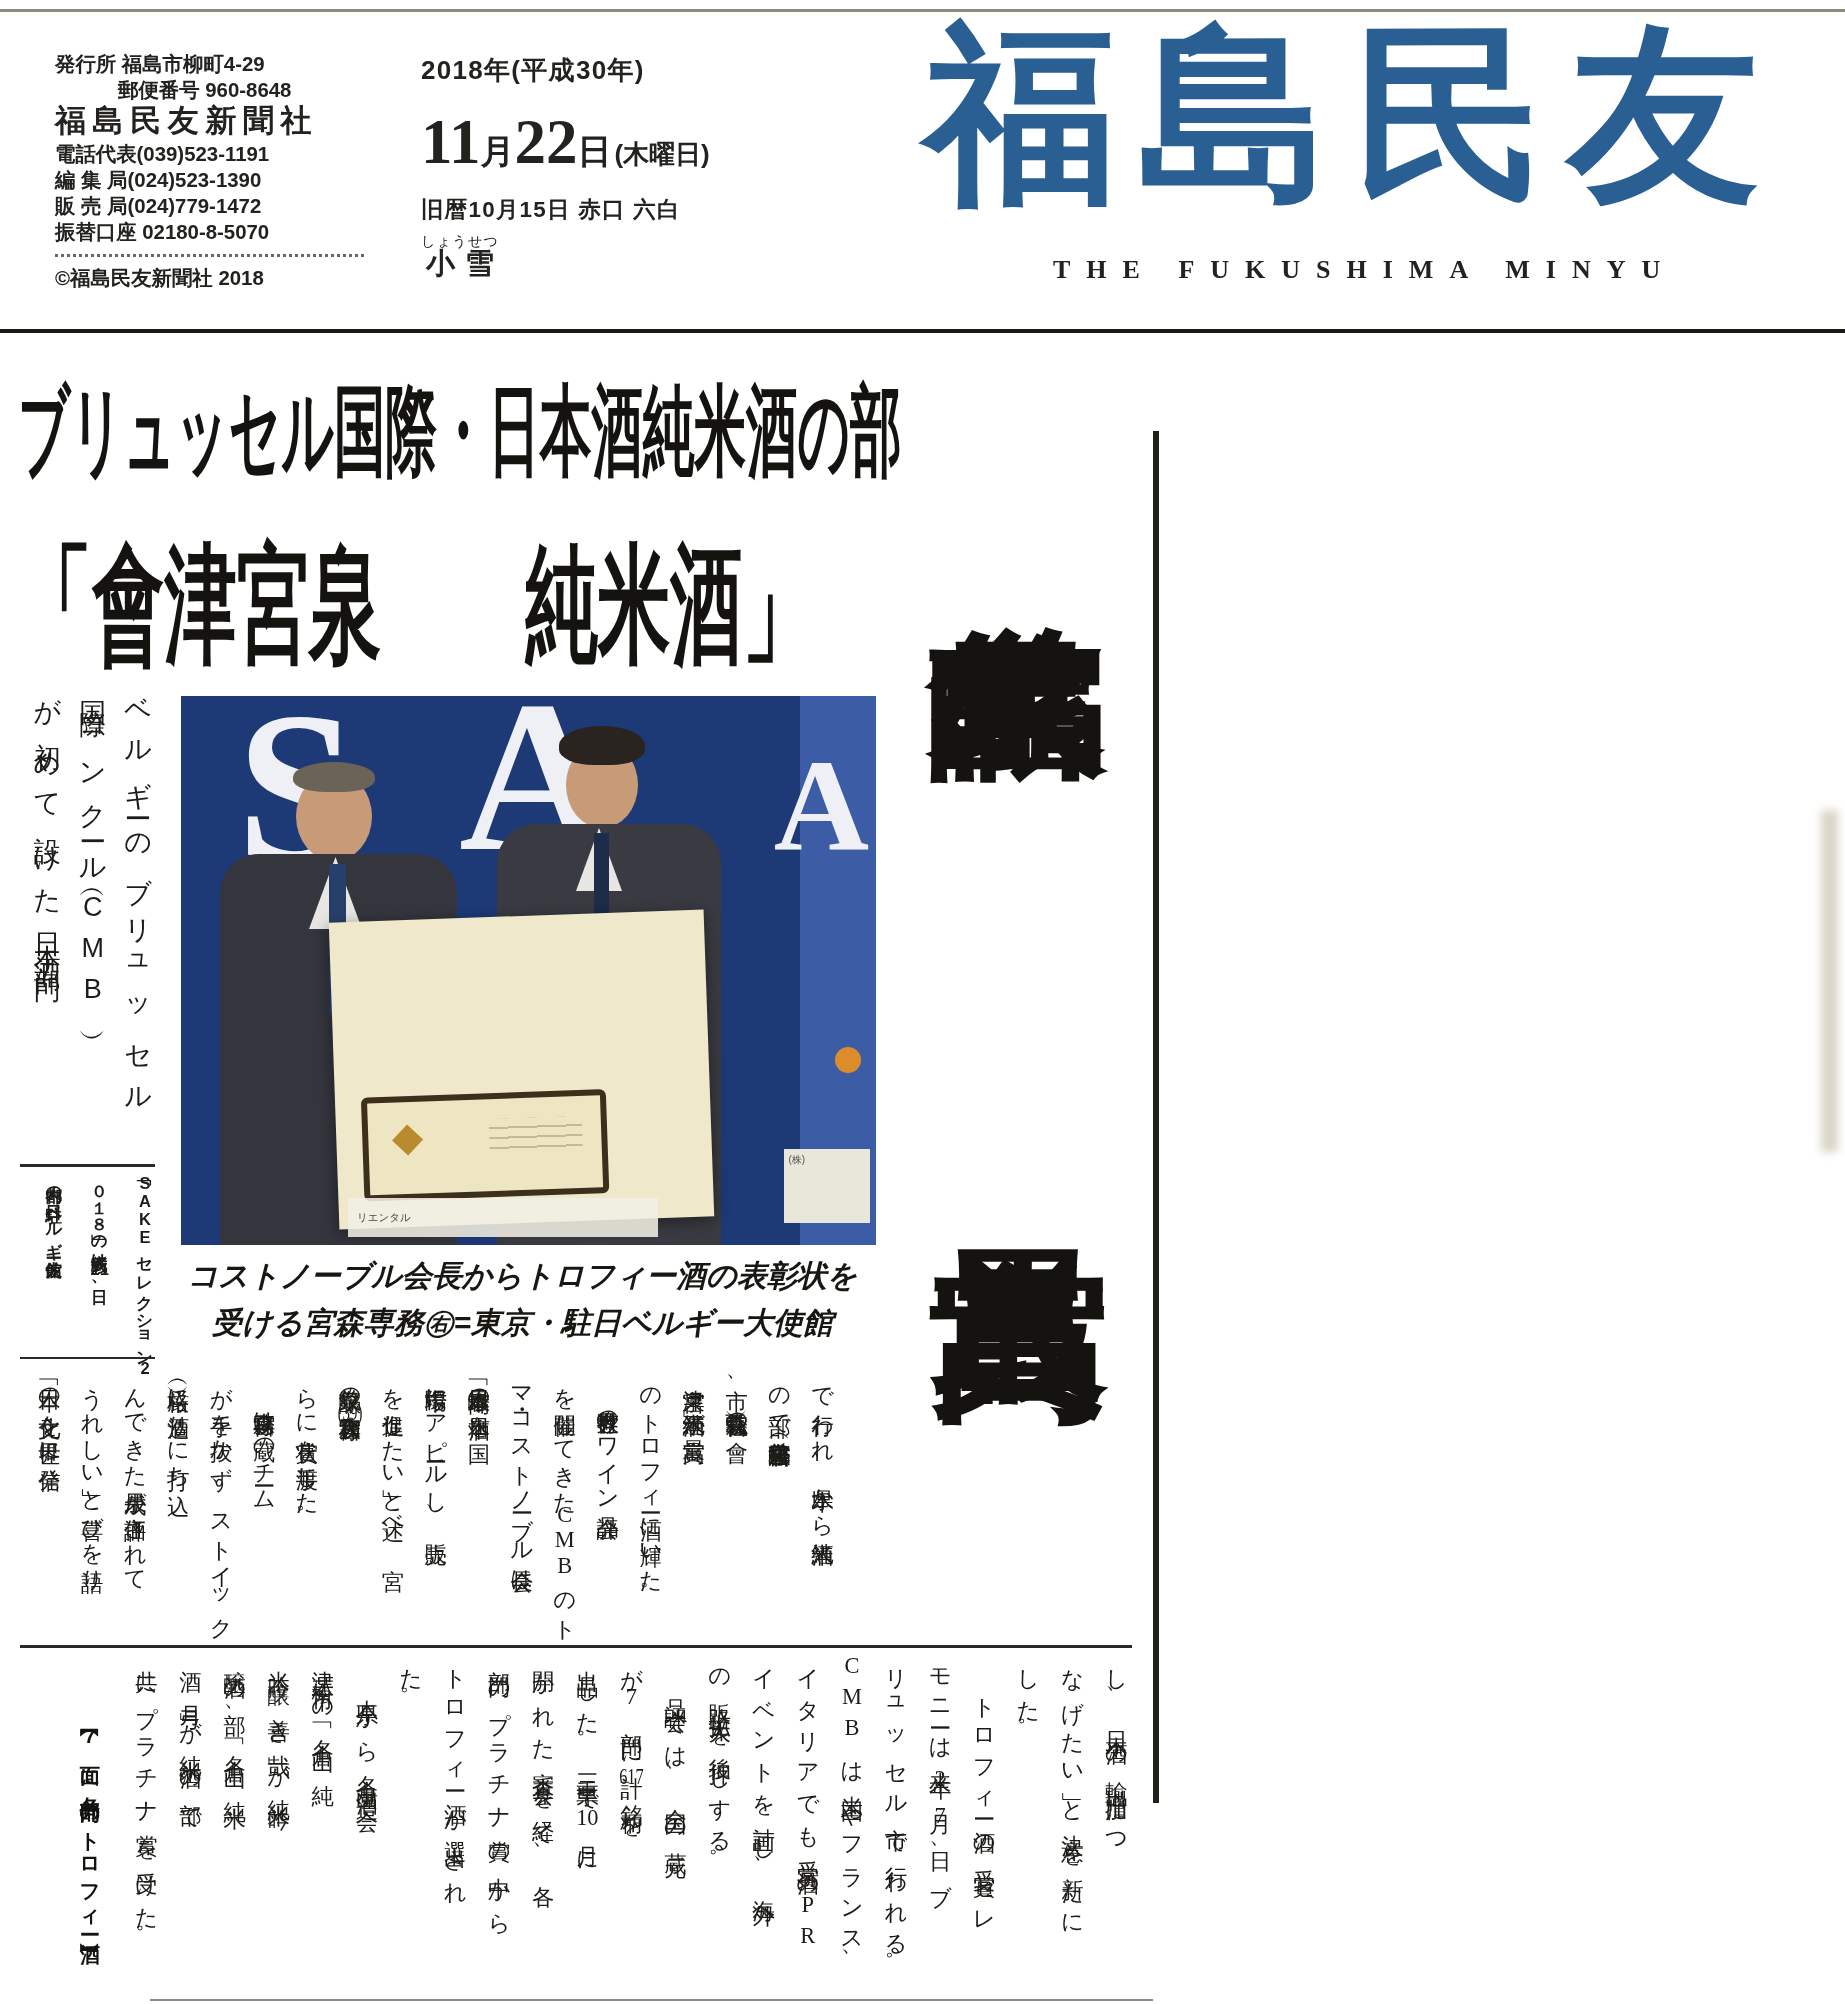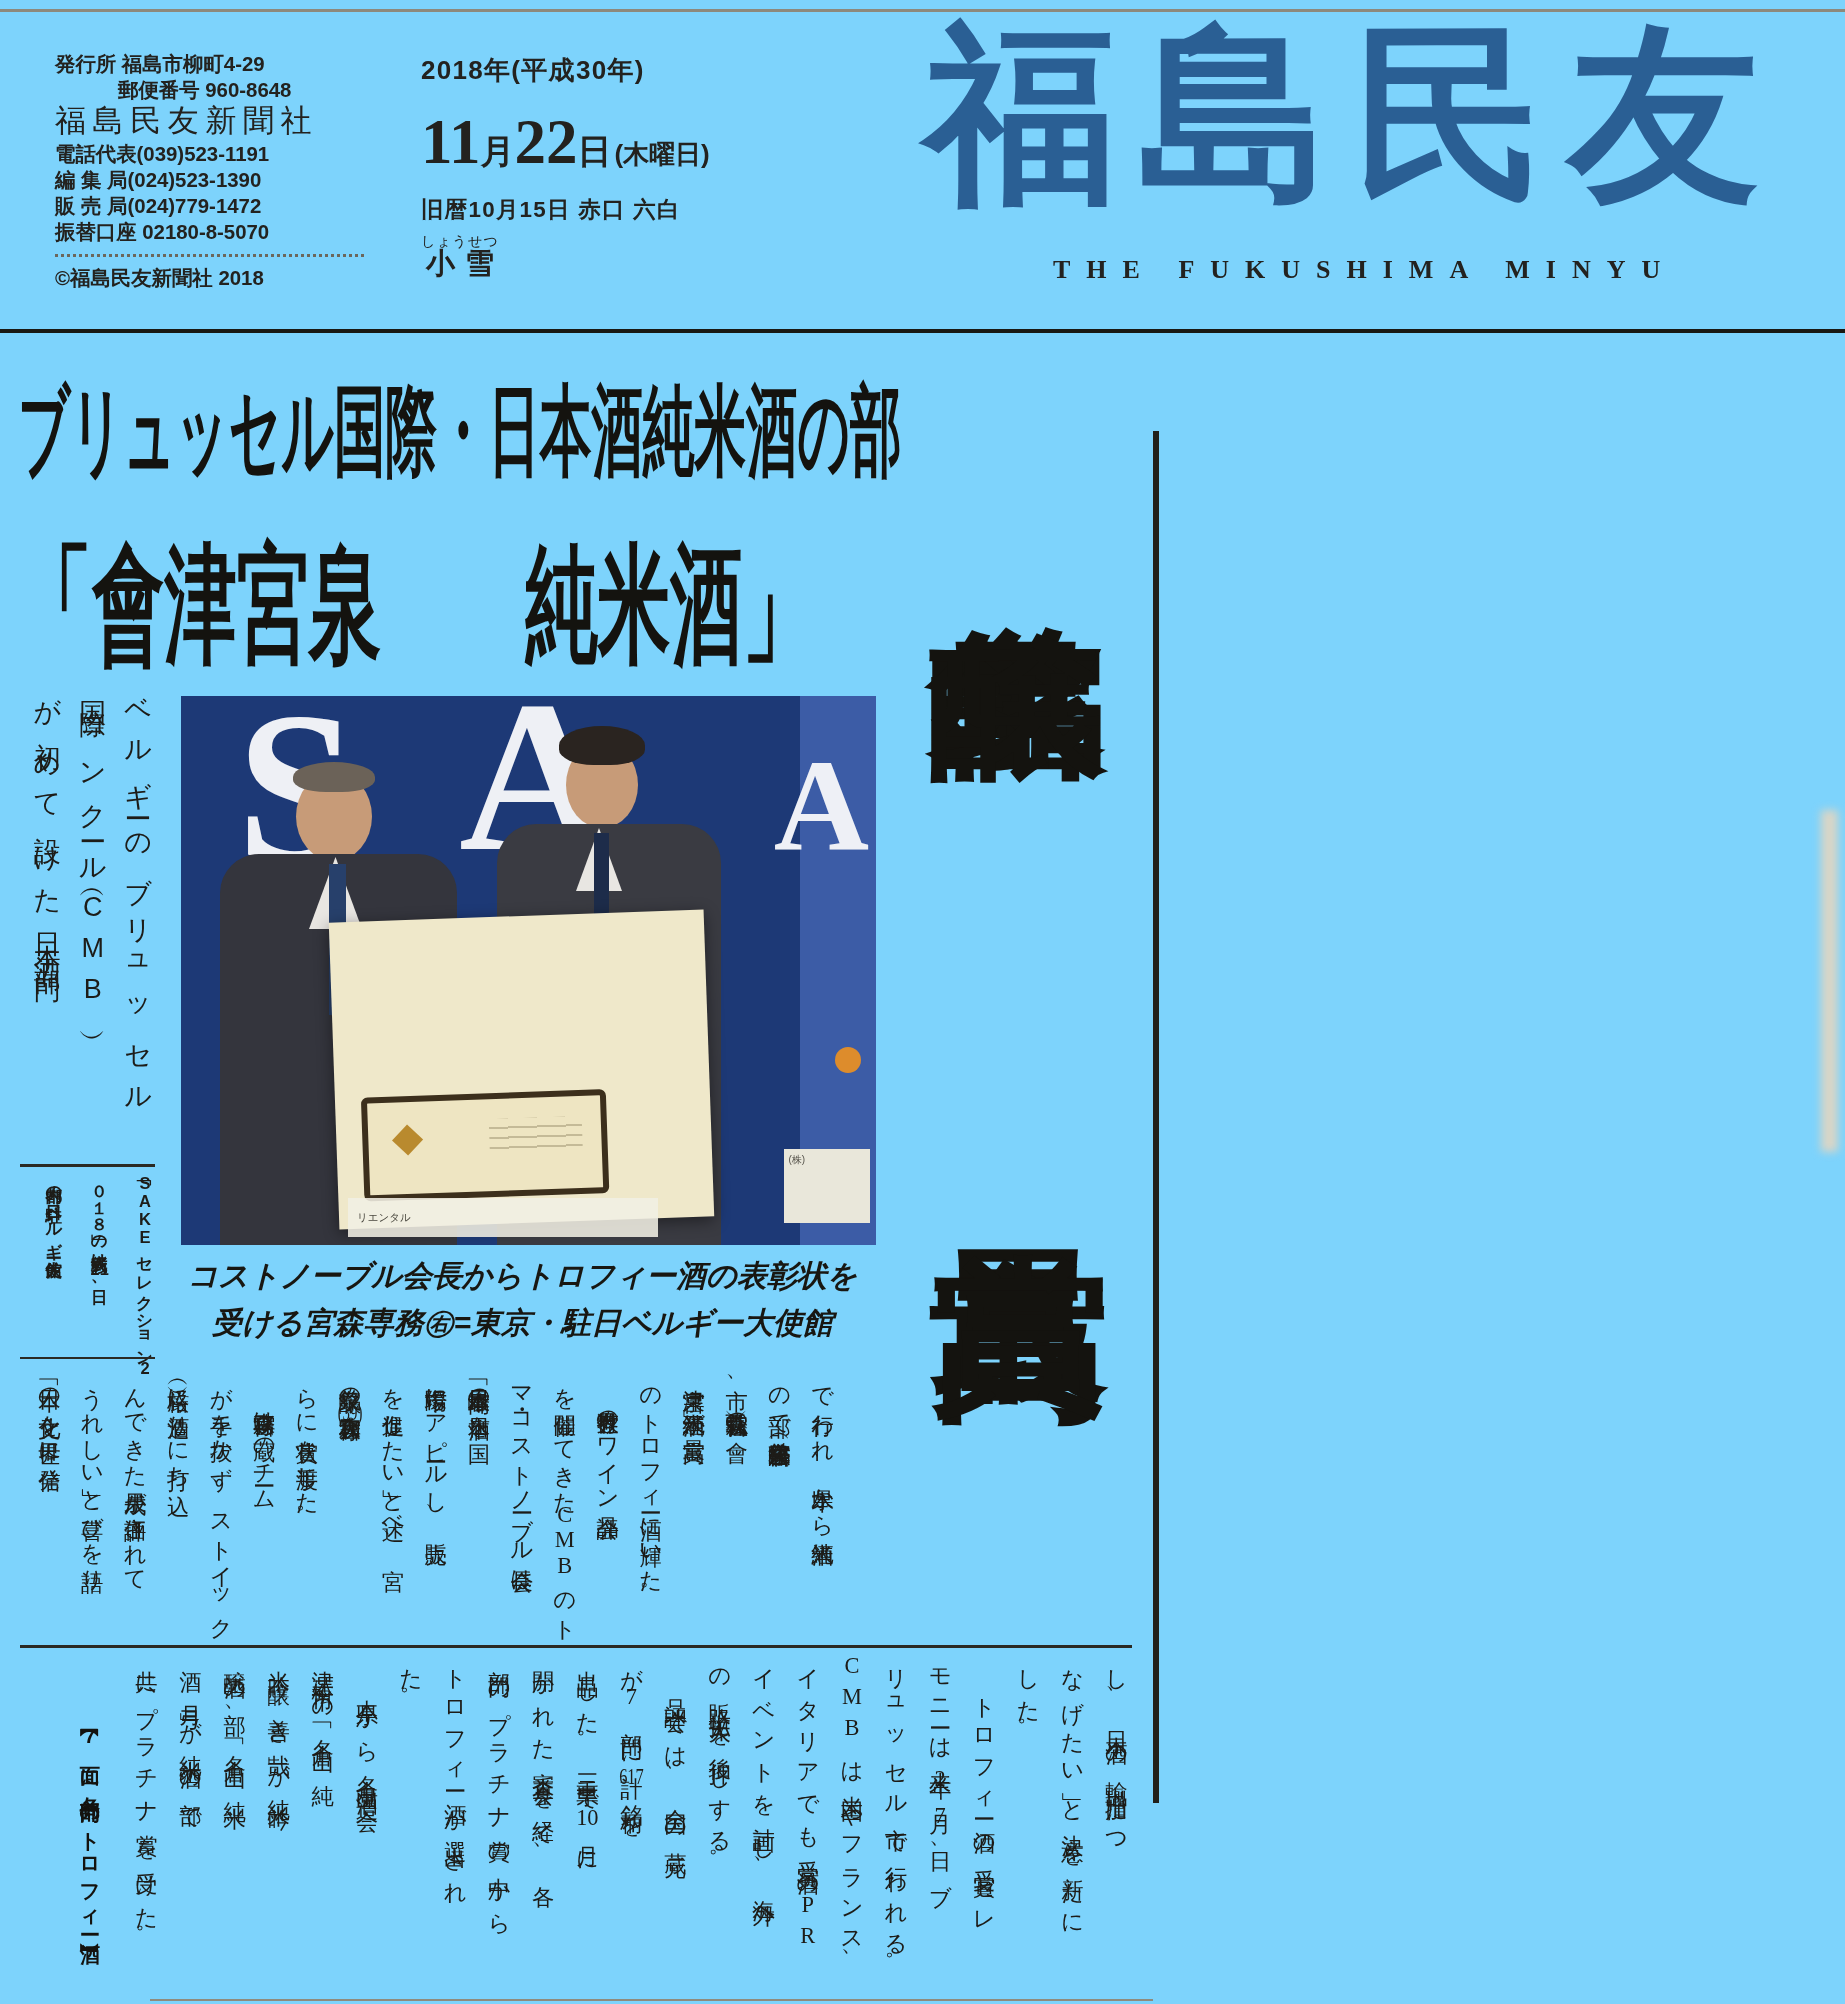--- a/index.html
+++ b/index.html
@@ -1,34 +1,34 @@
 <!DOCTYPE html>
 <html style="font-size:10.5px"><head>
 <meta charset="utf-8">
 <style>
   html,body{margin:0;padding:0;}
   body{background:#e8e6dc;}
   #page{
     position:relative;
     width:1846px;height:2005px;
-    background:#7dd3fc;
+    background:#ffffff;
     overflow:hidden;
     font-family:"Liberation Sans",sans-serif;
     color:#1c1b18;
   }
   .serif{font-family:"Liberation Serif","DejaVu Serif",serif;}
   .sans{font-family:"Liberation Sans","DejaVu Sans",sans-serif;}
   .abs{position:absolute;}
 
   
   #top-hairline{left:0;top:9.2px;width:1846px;height:2.6px;background:#8d897c;}
   #publisher{left:55px;top:51px;width:342px;font-size:20.4px;line-height:26px;font-weight:bold;color:#23221f;}
   #publisher .r1{text-align:left;}
   #publisher .r2{text-align:left;padding-left:63px;}
-  #publisher .company{font-family:"Liberation Serif",serif;font-size:31px;letter-spacing:6.6px;margin:5.3px 0 6.6px 0;font-weight:400;}
+  #publisher .company{font-family:"Liberation Serif",serif;font-size:31px;letter-spacing:6.6px;margin:5.3px 0 6.6px 0;font-weight:700;}
   #publisher .dots{border-top:3.3px dotted #6b675c;margin:9.2px 0 8px 0;width:309px;}
   #date-block{left:421px;top:53px;width:421px;color:#23221f;}
   #date-year{font-size:26px;font-weight:bold;letter-spacing:1.3px;}
   #date-main{margin-top:18.4px;font-weight:bold;}
   #date-main .num{font-family:"Liberation Serif",serif;font-size:63px;font-weight:900;}
   #date-main .unit{font-size:34px;font-weight:900;}
   #date-main .weekday{font-size:26px;font-weight:bold;}
   #date-lunar{margin-top:14.5px;font-size:22.4px;font-weight:bold;letter-spacing:1.3px;}
   #date-sekki{margin-top:9.2px;font-size:29px;font-weight:bold;}
   #date-sekki rt{font-size:14px;font-weight:normal;letter-spacing:1.3px;}

